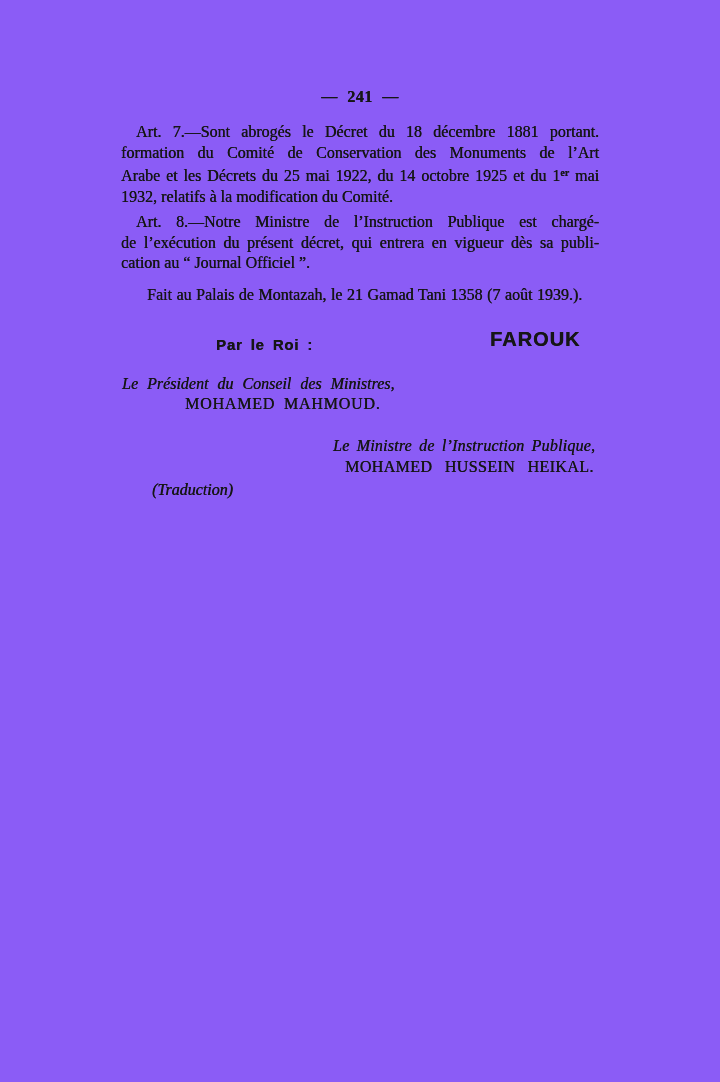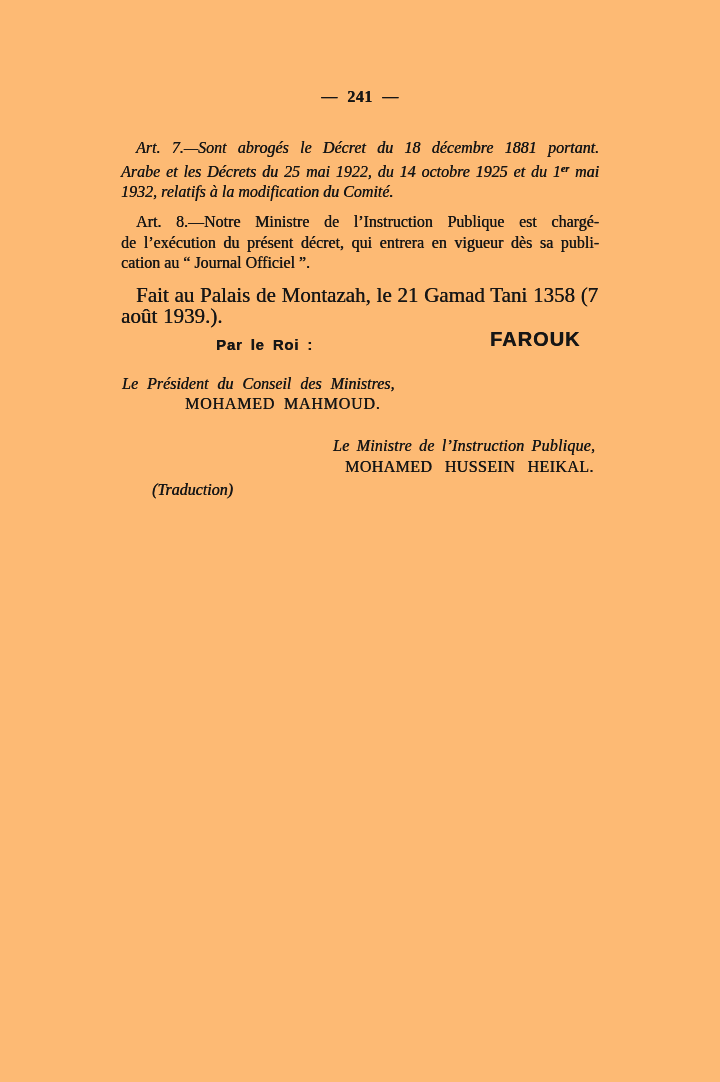--- a/index.html
+++ b/index.html
@@ -4,21 +4,21 @@
 <style>
   html, body {
     margin: 0;
     padding: 0;
     background: #ffffff;
   }
   .page {
     position: relative;
     width: 720px;
     height: 1082px;
-    background: #fdba74;
+    background: #8b5cf6;
     font-family: "Liberation Serif", serif;
     color: #161616;
     text-shadow: 0.35px 0 0 currentColor; 
     overflow: hidden;
   }
   .abs { position: absolute; }
 
   .pagenum {
     top: 88px; left: 121px; width: 478px;
     text-align: center;
@@ -26,41 +26,41 @@
     font-weight: bold;
     letter-spacing: 0.5px;
     word-spacing: 5px;
   }
 
   .para {
     left: 121px; width: 478px;
     font-size: 16px;
     line-height: 20.7px;
   }
-  .art7 { top: 138px; font-style: italic; }
+  .art7 { top: 122px; }
   .art8 { top: 212px; }
 
   .line { white-space: nowrap; }
   .j {
     white-space: normal;
     text-align: justify;
     text-align-last: justify;
   }
   .indent { text-indent: 15px; }
 
   sup.ord {
     font-size: 10px;
     font-weight: bold;
     vertical-align: 5px;
     letter-spacing: 0;
   }
 
   .fait {
-    top: 285px; left: 121px; width: 495px;
-    font-size: 21px;
+    top: 285px; left: 132px; width: 495px;
+    font-size: 16px;
     line-height: 20.7px;
     text-indent: 15px;
     word-spacing: 0.5px;
   }
 
   .farouk {
     top: 328px; left: 490px;
     font-family: "Liberation Sans", sans-serif;
     font-weight: bold;
     font-size: 20px;
@@ -110,20 +110,21 @@
 </style>
 </head>
 <body>
 
 <div class="page">
 
   <div class="abs pagenum">— 241 —</div>
 
   <div class="abs para art7">
     <div class="line j indent">Art. 7.—Sont abrogés le Décret du 18 décembre 1881 portant.</div>
+    <div class="line j">formation du Comité de Conservation des Monuments de l’Art</div>
     <div class="line j"><span>Arabe et les Décrets du 25 mai 1922, du 14 octobre 1925 et du 1</span><sup class="ord">er</sup><span> mai</span></div>
     <div class="line">1932, relatifs à la modification du Comité.</div>
   </div>
 
   <div class="abs para art8">
     <div class="line j indent">Art. 8.—Notre Ministre de l’Instruction Publique est chargé-</div>
     <div class="line j">de l’exécution du présent décret, qui entrera en vigueur dès sa publi-</div>
     <div class="line">cation au “ Journal Officiel ”.</div>
   </div>
 

